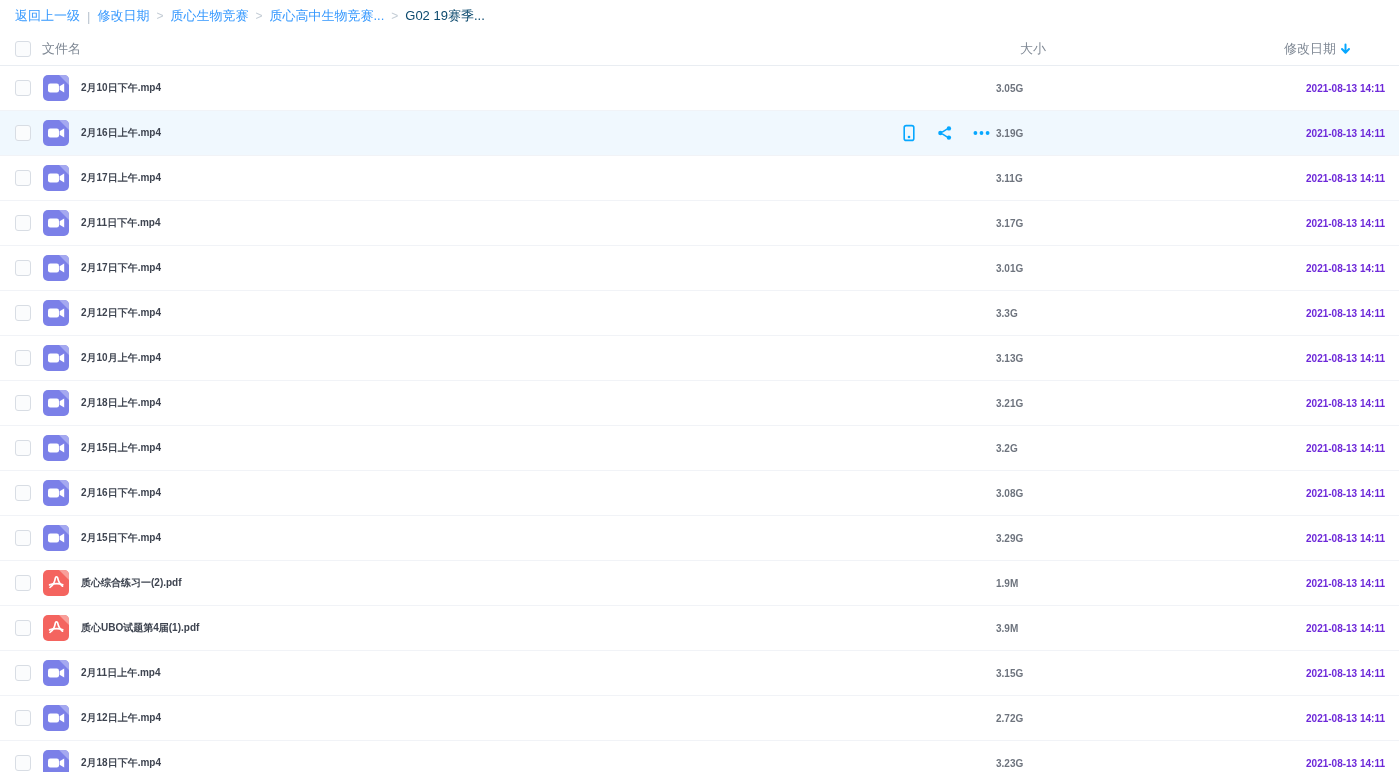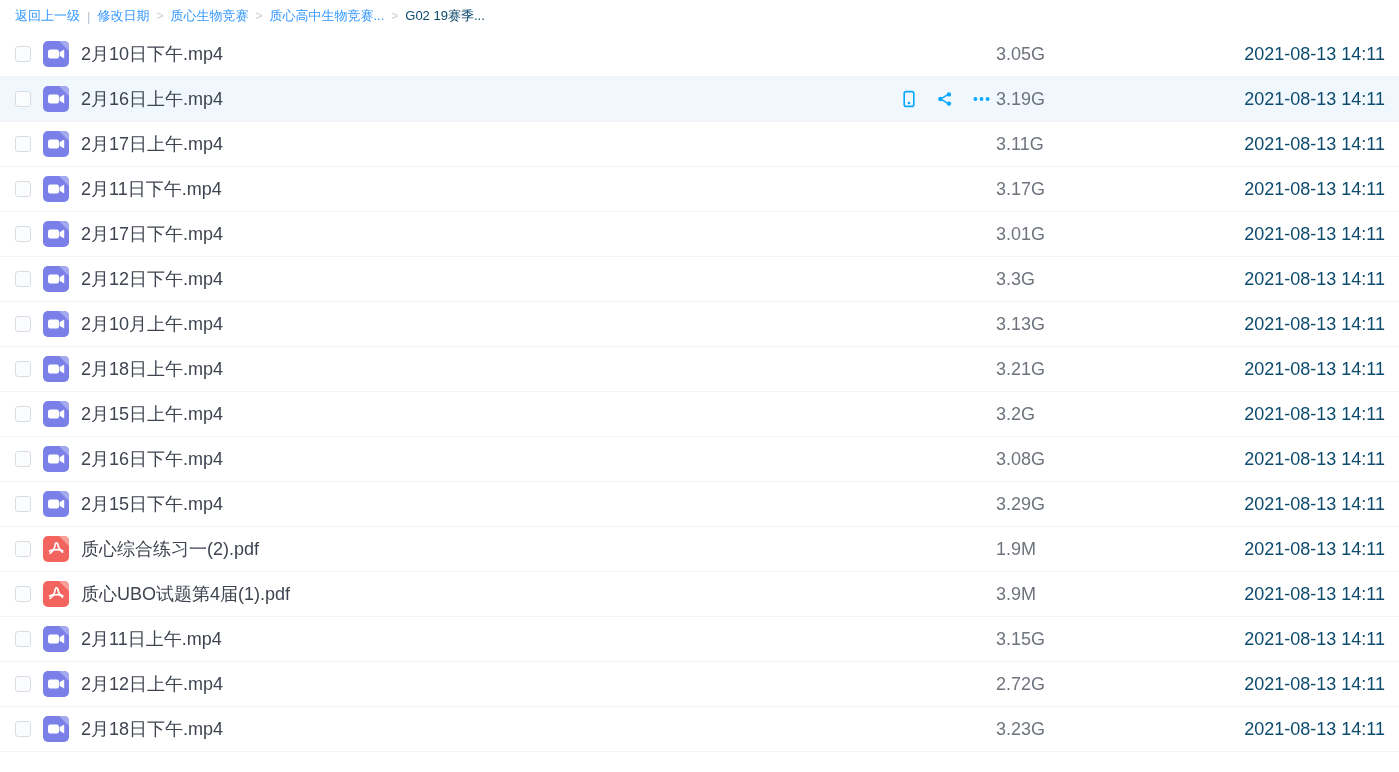--- a/index.html
+++ b/index.html
@@ -22,26 +22,26 @@
   .col-size-label { position:absolute; left:1020px; }
   .col-date-label { position:absolute; right:48px; display:flex; align-items:center; gap:4px;
     cursor:pointer; }
 
   
   .cb { width:16px; height:16px; border:1px solid #d8dde4; border-radius:3px;
     background:#fbfcfd; flex:none; cursor:pointer; }
 
   
   .row { position:relative; height:45px; display:flex; align-items:center;
-    padding-left:15px; border-bottom:1px solid #f1f3f7; font-size:18px; }
+    padding-left:15px; border-bottom:1px solid #f1f3f7; font-size:10px;font-weight:bold; }
   .row.hover { background:#f0f8fe; }
   .file-icon { width:26px; height:26px; margin-left:12px; flex:none; }
   .file-name { margin-left:12px; color:#3e4450; text-decoration:none; cursor:pointer; }
   .file-size { position:absolute; left:996px; color:#6e747e; }
-  .file-date { position:absolute; right:14px; color:#0c4a6e; }
+  .file-date { position:absolute; right:14px; color:#6d28d9; }
   .row-actions { position:absolute; right:408px; display:flex; align-items:center; gap:16px; }
   .row-actions .act { width:20px; height:20px; display:flex; align-items:center;
     justify-content:center; cursor:pointer; }
 </style>
 </head>
 <body>
 
 <div class="screen">
 
   <div class="breadcrumb">
@@ -49,20 +49,31 @@
     <span class="crumb-divider">|</span>
     <a>修改日期</a>
     <span class="crumb-sep">&gt;</span>
     <a>质心生物竞赛</a>
     <span class="crumb-sep">&gt;</span>
     <a>质心高中生物竞赛...</a>
     <span class="crumb-sep">&gt;</span>
     <span class="crumb-current">G02 19赛季...</span>
   </div>
 
+  <div class="table-header">
+    <span class="cb"></span>
+    <span class="col-name-label">文件名</span>
+    <span class="col-size-label">大小</span>
+    <span class="col-date-label">
+      <span>修改日期</span>
+      <svg width="11" height="12" viewBox="0 0 11 12">
+        <path d="M5.5 1.5 V9.3 M2 6 L5.5 9.7 L9 6" stroke="#06a7ff" stroke-width="2" fill="none" stroke-linecap="round" stroke-linejoin="round"></path>
+      </svg>
+    </span>
+  </div>
 
   <div>
       <div class="row">
     <span class="cb"></span>
 
     <svg class="file-icon" viewBox="0 0 26 26">
       <rect width="26" height="26" rx="5" fill="#7b80e8"></rect>
       <path d="M16 0 L21 0 Q26 0 26 5 L26 10 Z" fill="#a5a9f0"></path>
       <rect x="5" y="8.5" width="11" height="9" rx="2.2" fill="#ffffff"></rect>
       <path d="M16.6 11.3 L21.2 8.6 L21.2 17.4 L16.6 14.7 Z" fill="#ffffff"></path>

